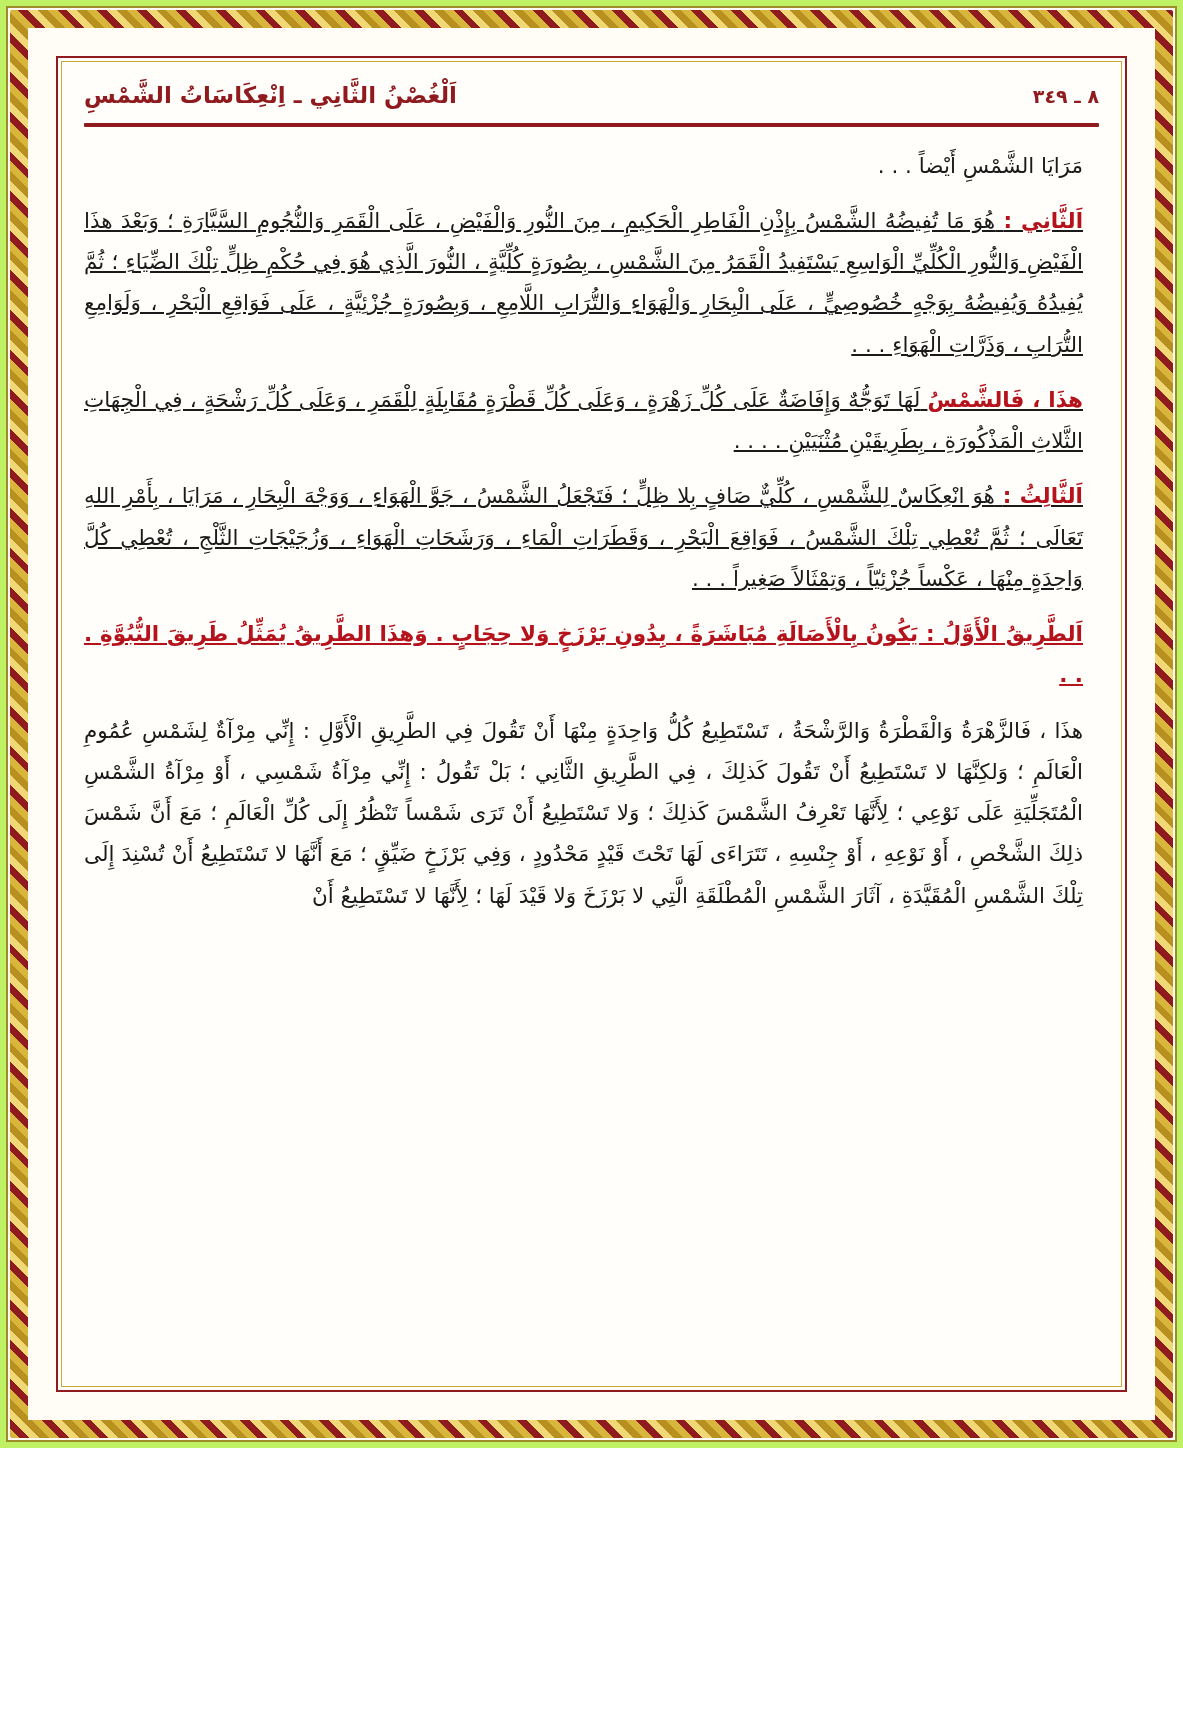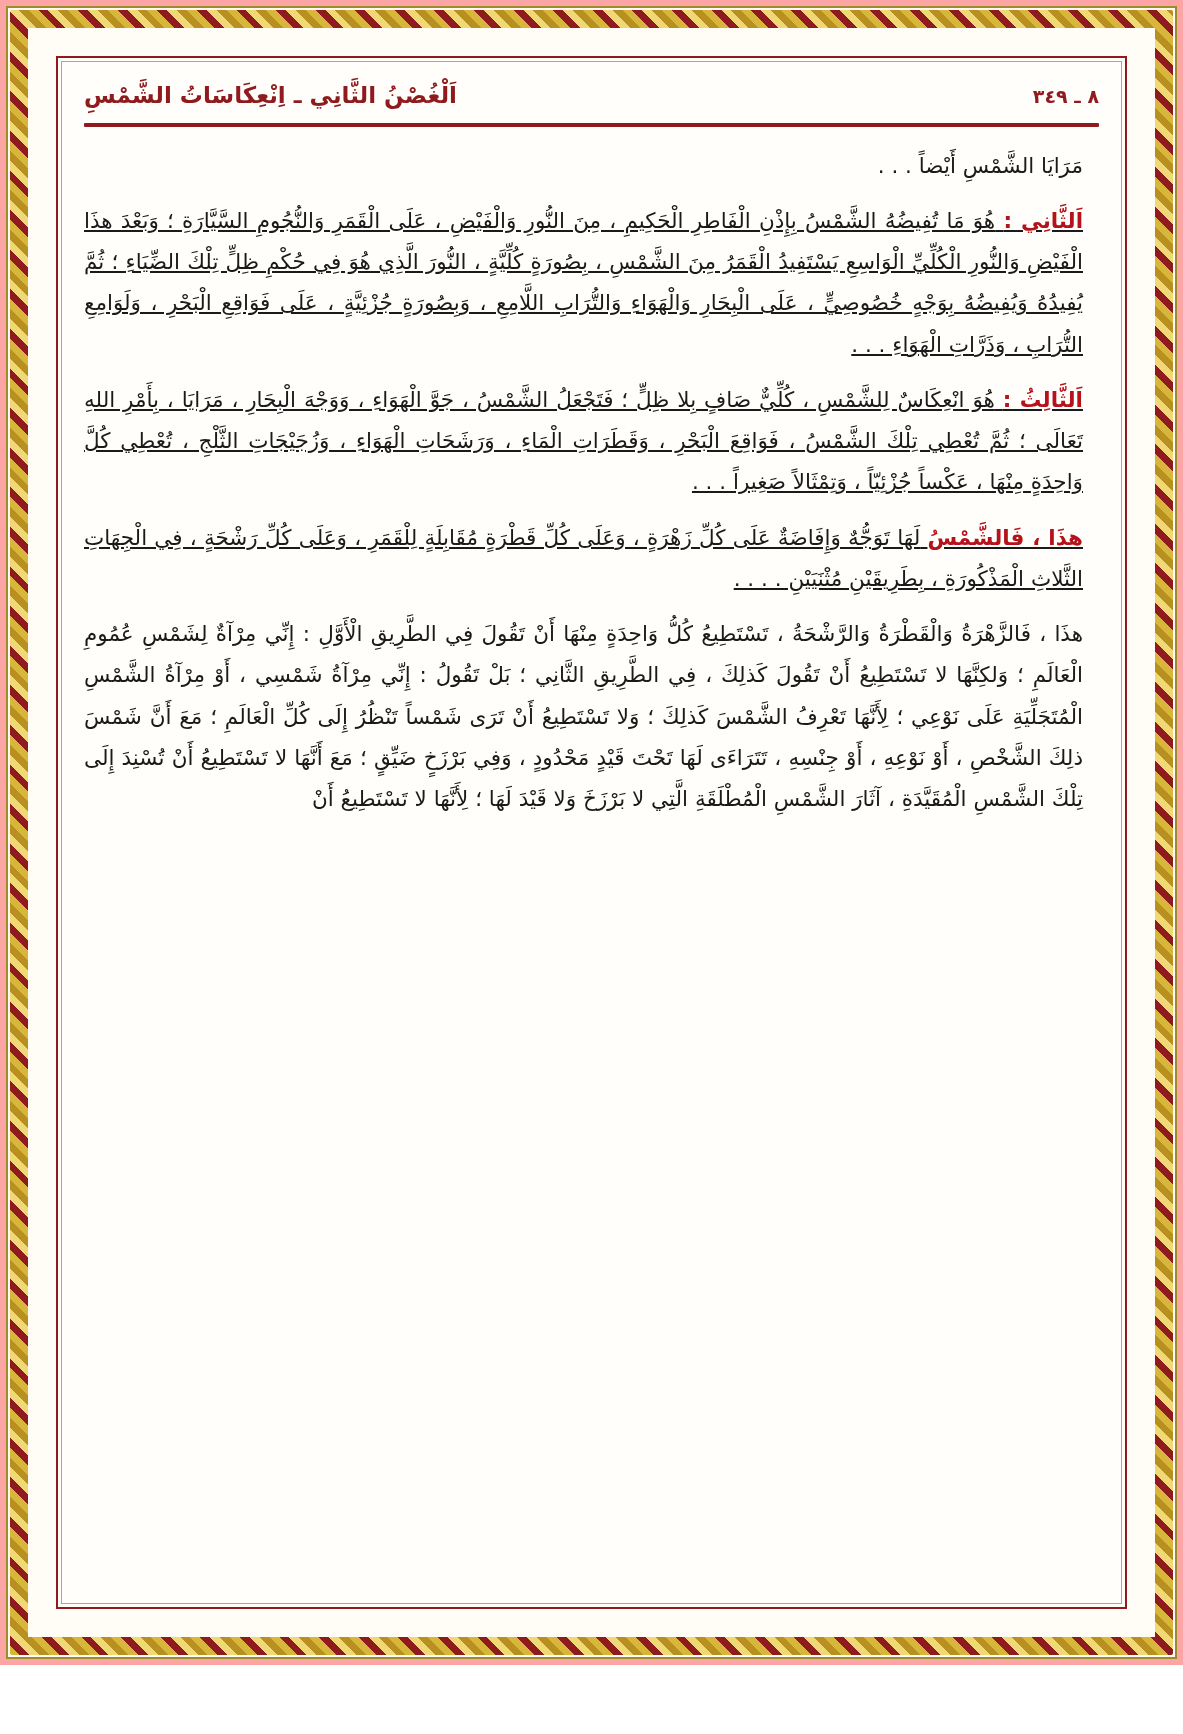--- a/index.html
+++ b/index.html
@@ -10,23 +10,23 @@
   body {
     width: 1183px;
     height: 1734px;
     font-family: "DejaVu Sans", "Liberation Sans", sans-serif;
   }
 
   
   .page {
     position: relative;
     width: 1183px;
-    height: 1665px;
+    height: 1448px;
     box-sizing: border-box;
-    background: #fca5a5;
+    background: #bef264;
     overflow: hidden;
   }
 
   .frame-outer {
     position: absolute;
     left: 6px;
     top: 6px;
     right: 6px;
     bottom: 6px;
     box-sizing: border-box;
@@ -163,29 +163,32 @@
       <p class="p-tight">
         <span>مَرَايَا الشَّمْسِ أَيْضاً . . .</span>
       </p>
 
       <p class="gap-top">
         <span class="red">اَلثَّانِي :</span>
         <span>هُوَ مَا تُفِيضُهُ الشَّمْسُ بِإِذْنِ الْفَاطِرِ الْحَكِيمِ ، مِنَ النُّورِ وَالْفَيْضِ ، عَلَى الْقَمَرِ وَالنُّجُومِ السَّيَّارَةِ ؛ وَبَعْدَ هذَا الْفَيْضِ وَالنُّورِ الْكُلِّيِّ الْوَاسِعِ يَسْتَفِيدُ الْقَمَرُ مِنَ الشَّمْسِ ، بِصُورَةٍ كُلِّيَّةٍ ، النُّورَ الَّذِي هُوَ فِي حُكْمِ ظِلٍّ تِلْكَ الضِّيَاءِ ؛ ثُمَّ يُفِيدُهُ وَيُفِيضُهُ بِوَجْهٍ خُصُوصِيٍّ ، عَلَى الْبِحَارِ وَالْهَوَاءِ وَالتُّرَابِ اللَّامِعِ ، وَبِصُورَةٍ جُزْئِيَّةٍ ، عَلَى فَوَاقِعِ الْبَحْرِ ، وَلَوَامِعِ التُّرَابِ ، وَذَرَّاتِ الْهَوَاءِ . . .</span>
       </p>
 
       <p class="gap-top">
+        <span class="red">هذَا ، فَالشَّمْسُ</span>
+        <span>لَهَا تَوَجُّهٌ وَإِفَاضَةٌ عَلَى كُلِّ زَهْرَةٍ ، وَعَلَى كُلِّ قَطْرَةٍ مُقَابِلَةٍ لِلْقَمَرِ ، وَعَلَى كُلِّ رَشْحَةٍ ، فِي الْجِهَاتِ الثَّلاثِ الْمَذْكُورَةِ ، بِطَرِيقَيْنِ مُثْنَيَيْنِ . . . .</span>
+      </p>
+
+      <p class="gap-top">
         <span class="red">اَلثَّالِثُ :</span>
         <span>هُوَ انْعِكَاسٌ لِلشَّمْسِ ، كُلِّيٌّ صَافٍ بِلا ظِلٍّ ؛ فَتَجْعَلُ الشَّمْسُ ، جَوَّ الْهَوَاءِ ، وَوَجْهَ الْبِحَارِ ، مَرَايَا ، بِأَمْرِ اللهِ تَعَالَى ؛ ثُمَّ تُعْطِي تِلْكَ الشَّمْسُ ، فَوَاقِعَ الْبَحْرِ ، وَقَطَرَاتِ الْمَاءِ ، وَرَشَحَاتِ الْهَوَاءِ ، وَزُجَيْجَاتِ الثَّلْجِ ، تُعْطِي كُلَّ وَاحِدَةٍ مِنْهَا ، عَكْساً جُزْئِيّاً ، وَتِمْثَالاً صَغِيراً . . .</span>
       </p>
 
-      <p class="gap-top">
-        <span class="red">هذَا ، فَالشَّمْسُ</span>
-        <span>لَهَا تَوَجُّهٌ وَإِفَاضَةٌ عَلَى كُلِّ زَهْرَةٍ ، وَعَلَى كُلِّ قَطْرَةٍ مُقَابِلَةٍ لِلْقَمَرِ ، وَعَلَى كُلِّ رَشْحَةٍ ، فِي الْجِهَاتِ الثَّلاثِ الْمَذْكُورَةِ ، بِطَرِيقَيْنِ مُثْنَيَيْنِ . . . .</span>
+      <p class="red-all gap-top">
+        <span>اَلطَّرِيقُ الْأَوَّلُ : يَكُونُ بِالْأَصَالَةِ مُبَاشَرَةً ، بِدُونِ بَرْزَخٍ وَلا حِجَابٍ . وَهذَا الطَّرِيقُ يُمَثِّلُ طَرِيقَ النُّبُوَّةِ . . .</span>
       </p>
-
 
 
       <p>
         <span>هذَا ، فَالزَّهْرَةُ وَالْقَطْرَةُ وَالرَّشْحَةُ ، تَسْتَطِيعُ كُلُّ وَاحِدَةٍ مِنْهَا أَنْ تَقُولَ فِي الطَّرِيقِ الْأَوَّلِ : إِنِّي مِرْآةٌ لِشَمْسِ عُمُومِ الْعَالَمِ ؛ وَلكِنَّهَا لا تَسْتَطِيعُ أَنْ تَقُولَ كَذلِكَ ، فِي الطَّرِيقِ الثَّانِي ؛ بَلْ تَقُولُ : إِنِّي مِرْآةُ شَمْسِي ، أَوْ مِرْآةُ الشَّمْسِ الْمُتَجَلِّيَةِ عَلَى نَوْعِي ؛ لِأَنَّهَا تَعْرِفُ الشَّمْسَ كَذلِكَ ؛ وَلا تَسْتَطِيعُ أَنْ تَرَى شَمْساً تَنْظُرُ إِلَى كُلِّ الْعَالَمِ ؛ مَعَ أَنَّ شَمْسَ ذلِكَ الشَّخْصِ ، أَوْ نَوْعِهِ ، أَوْ جِنْسِهِ ، تَتَرَاءَى لَهَا تَحْتَ قَيْدٍ مَحْدُودٍ ، وَفِي بَرْزَخٍ ضَيِّقٍ ؛ مَعَ أَنَّهَا لا تَسْتَطِيعُ أَنْ تُسْنِدَ إِلَى تِلْكَ الشَّمْسِ الْمُقَيَّدَةِ ، آثَارَ الشَّمْسِ الْمُطْلَقَةِ الَّتِي لا بَرْزَخَ وَلا قَيْدَ لَهَا ؛ لِأَنَّهَا لا تَسْتَطِيعُ أَنْ</span>
       </p>
 
     </div>
   </div>
 </div>
 

